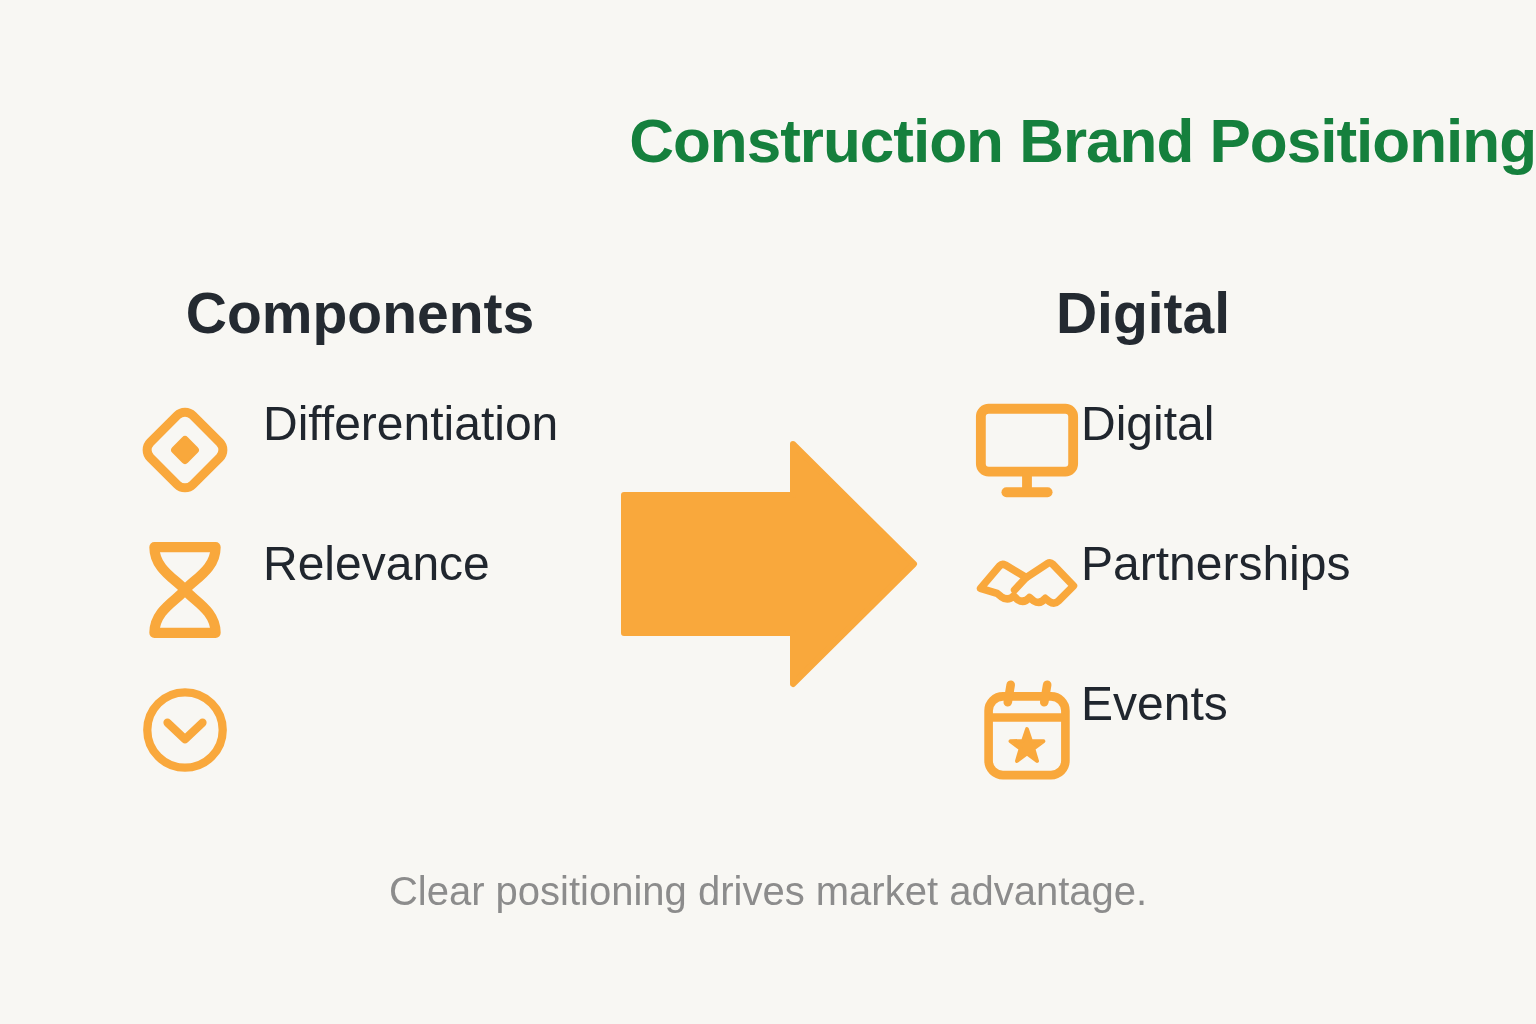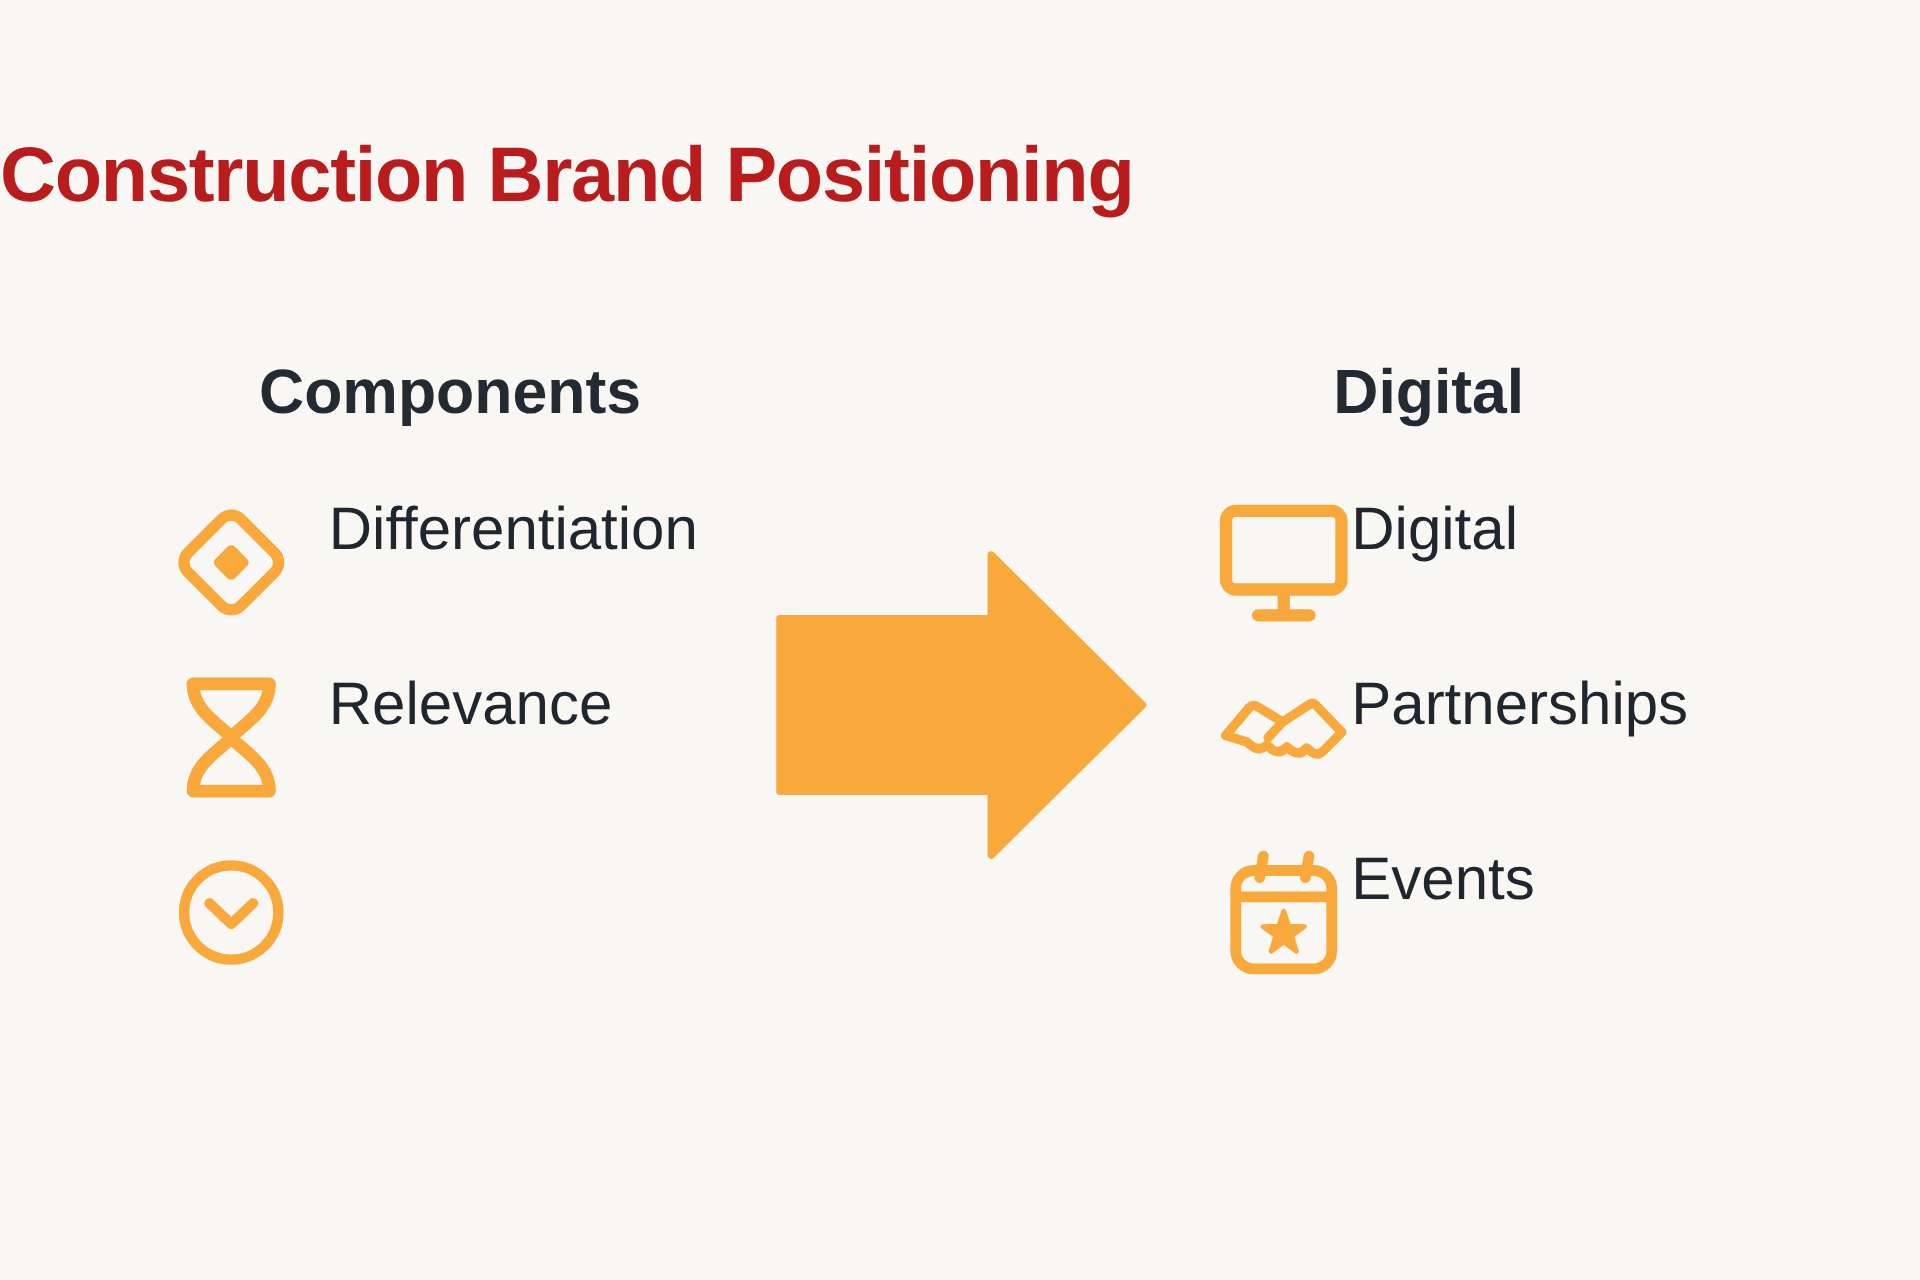--- a/index.html
+++ b/index.html
@@ -7,29 +7,29 @@
     width:1536px;height:1024px;
     background:#F8F7F3;
     font-family:"Liberation Sans", sans-serif;
     color:#20262E;
     overflow:hidden;
     position:relative;
   }
   .stage{position:absolute;inset:0;}
   .title{
     position:absolute;top:102px;left:0;width:1536px;
-    text-align:left;
+    text-align:right;
     font-size:62px;font-weight:700;letter-spacing:-1px;
-    color:#b91c1c;line-height:78px;
+    color:#15803d;line-height:78px;
   }
   .column{position:absolute;top:285px;}
   .col-left{left:133px;width:454px;}
   .col-right{left:973px;width:340px;}
   .col-header{
-    font-size:50px;font-weight:700;color:#242A31;
+    font-size:57px;font-weight:700;color:#242A31;
     line-height:56px;text-align:center;white-space:nowrap;
   }
   .rows{margin-top:57px;}
   .row{
     display:flex;align-items:flex-start;
     height:104px;margin-bottom:36px;
     white-space:nowrap;
   }
   .col-left .row{gap:26px;}
   .col-right .row{}
@@ -133,14 +133,15 @@
             <path class="stroke" stroke-width="9" d="M71 8 L68 26"></path>
             <polygon class="fill" stroke-width="4" points="50,54 54.1,66.3 67.2,66.7 56.7,74.5 60.5,87.3 50,79.5 39.5,87.3 43.3,74.5 32.8,66.7 45.9,66.3"></polygon>
           </svg>
         </div>
         <div class="item-label">Events</div>
       </div>
 
     </div>
   </div>
 
+  <div class="footer">Clear positioning drives market advantage.</div>
 
 </div>
 
 </body></html>

